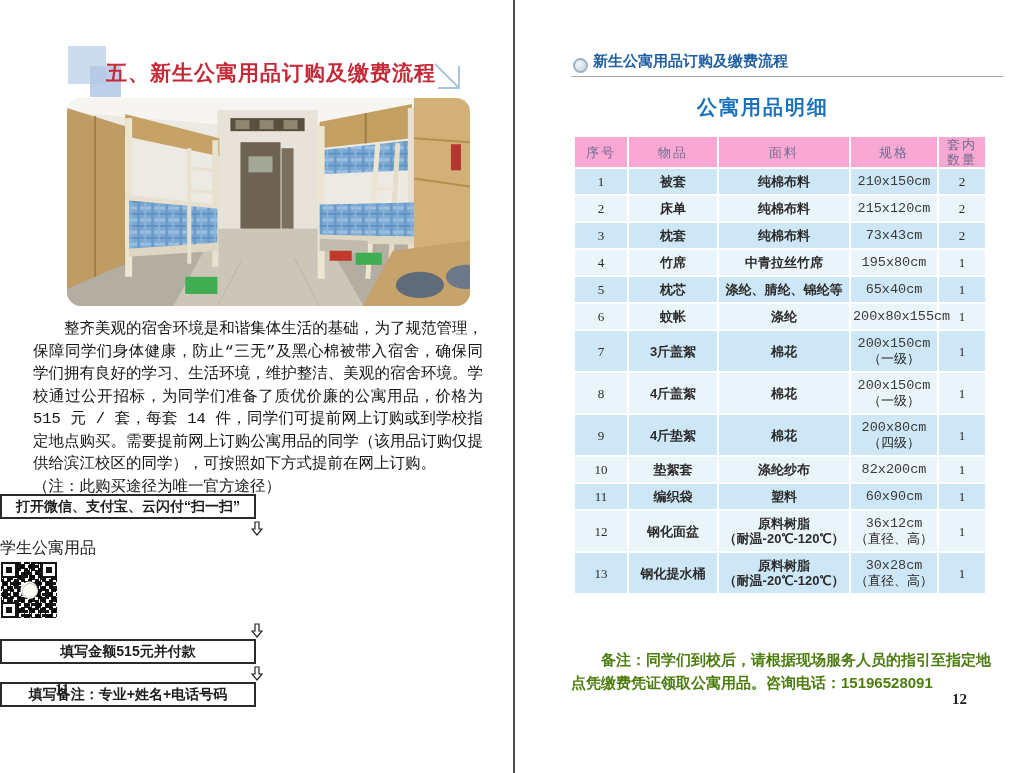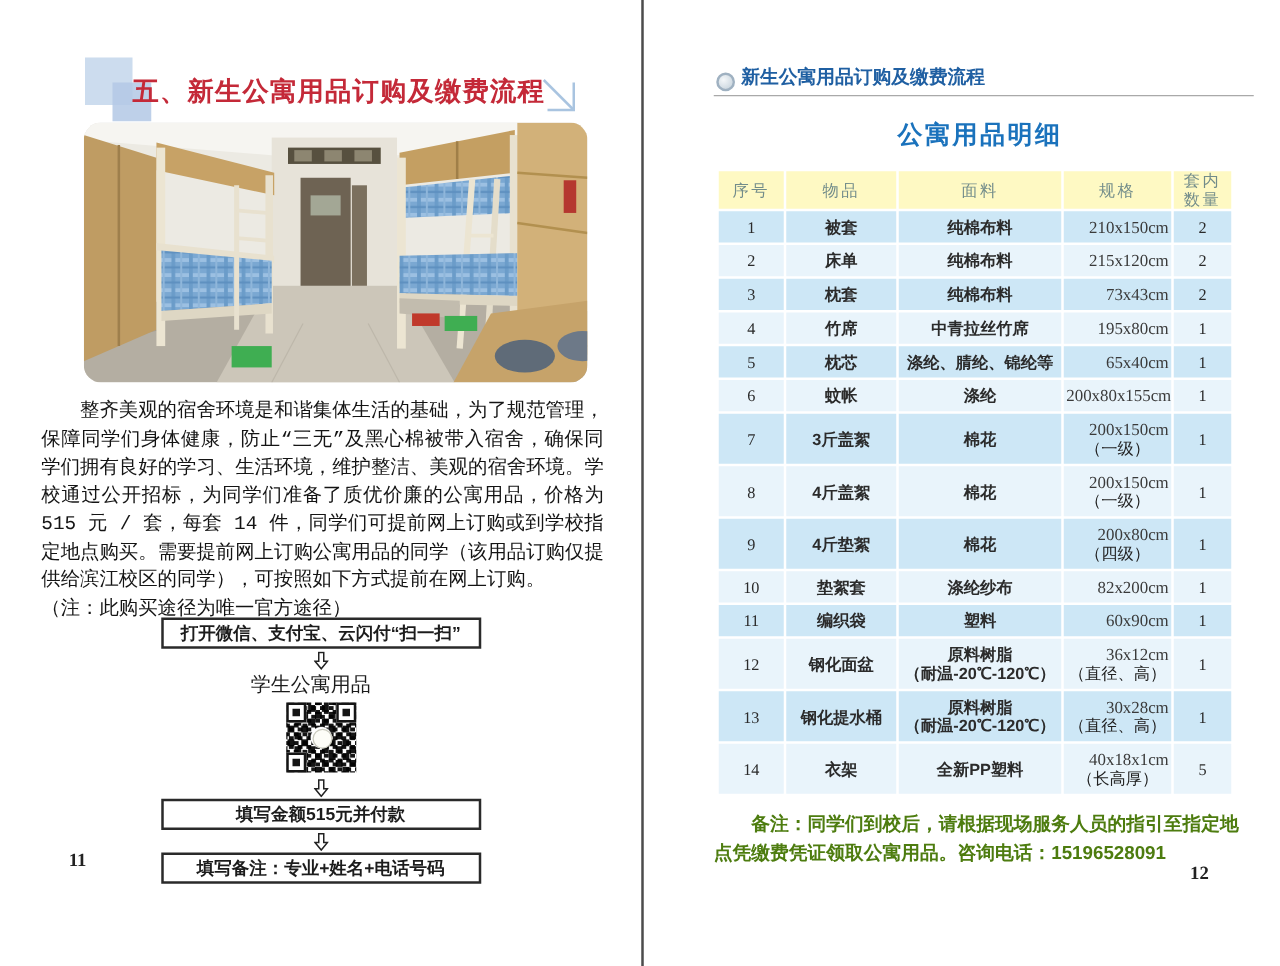--- a/index.html
+++ b/index.html
@@ -27,21 +27,21 @@
   }
   .photo svg{display:block;width:100%;height:100%;}
   .body-text{
     position:absolute;left:33px;top:318px;width:450px;
     font-size:15.5px;line-height:22.5px;text-align:justify;color:#141414;font-family:Liberation Mono, monospace;
   }
   .body-text p{margin:0;}
   .body-text .para{text-indent:2em;}
   .flow{
     position:absolute;left:0;top:494px;width:513px;
-    display:flex;flex-direction:column;align-items:center;
+    display:flex;flex-direction:column;
   }
   .flow-box{
     width:240px;border:2px solid #2a2a2a;background:#fff;
     font-size:14px;font-weight:bold;text-align:center;padding:2px 6px;line-height:17px;
     white-space:nowrap;
   }
   .flow-arrow{height:16px;display:flex;align-items:center;justify-content:center;margin:1px 0;}
   .qr-label{font-size:16px;font-weight:normal;margin:1px 16px 2px 0;}
   .qr{
     width:58px;height:58px;position:relative;margin-bottom:2px;
@@ -71,40 +71,40 @@
   .rp-header{position:absolute;left:55px;top:52px;width:432px;}
   .rp-header .line{position:absolute;left:0;top:24px;width:432px;height:1px;background:#a9a9a9;}
   .rp-header .ring{
     position:absolute;left:2px;top:6px;width:11px;height:11px;border-radius:50%;
     border:2px solid #9fb1c1;background:radial-gradient(circle at 35% 35%, #f4f7f9, #c3d0da);
   }
   .rp-header .txt{
     position:absolute;left:22px;top:0;font-size:15px;font-weight:bold;color:#1f5fa2;white-space:nowrap;
   }
   .table-title{
-    position:absolute;left:66px;top:94px;width:404px;text-align:center;
+    position:absolute;left:45px;top:94px;width:404px;text-align:center;
     font-size:20px;font-weight:bold;color:#1a72bc;letter-spacing:2px;
   }
   table.supplies{
     position:absolute;left:57px;top:135px;width:406px;
     border-collapse:separate;border-spacing:2px;table-layout:fixed;background:#fff;
   }
   table.supplies th{
-    background:#fef9c3;color:rgba(28,73,104,0.62);font-size:13px;font-weight:normal;
+    background:#f9a8d4;color:rgba(28,73,104,0.62);font-size:13px;font-weight:normal;
     letter-spacing:2px;height:24px;white-space:pre-line;line-height:15px;padding:0 2px;
   }
   table.supplies td{
     text-align:center;vertical-align:middle;padding:5px 2px;font-size:13px;color:#2b2b2b;
     line-height:15px;
   }
   tr.odd td{background:#cde7f6;}
   tr.even td{background:#e9f4fb;}
   td.cell-index,td.cell-qty{font-family:"Liberation Serif",serif;font-size:13.5px;}
   td.cell-item,td.cell-material{font-weight:bold;font-size:13.5px;white-space:pre-line;}
-  td.cell-spec .spec-size{font-family:Liberation Serif, serif;font-size:13.5px;color:#3a3a3a;text-align:right;}
+  td.cell-spec .spec-size{font-family:Liberation Mono, monospace;font-size:13.5px;color:#3a3a3a;}
   td.cell-spec .spec-note{font-weight:normal;font-size:13px;color:#222;}
   .rp-note{
     position:absolute;left:55px;top:648px;width:420px;
     font-size:15px;font-weight:bold;color:#4d7c0f;line-height:23px;text-align:justify;
   }
   .rp-note p{margin:0;text-indent:2em;}
 </style>
 </head>
 <body>
 
@@ -366,30 +366,20 @@
           <td class="cell-index">13</td>
           <td class="cell-item">钢化提水桶</td>
           <td class="cell-material">原料树脂
 （耐温-20℃-120℃）</td>
           <td class="cell-spec">
             <div class="spec-size">30x28cm</div>
             <div class="spec-note">（直径、高）</div>
           </td>
           <td class="cell-qty">1</td>
         </tr>
-        <tr class="even">
-          <td class="cell-index">14</td>
-          <td class="cell-item">衣架</td>
-          <td class="cell-material">全新PP塑料</td>
-          <td class="cell-spec">
-            <div class="spec-size">40x18x1cm</div>
-            <div class="spec-note">（长高厚）</div>
-          </td>
-          <td class="cell-qty">5</td>
-        </tr>
       </tbody>
   </table>
 
   <div class="rp-note">
     <p>备注：同学们到校后，请根据现场服务人员的指引至指定地点凭缴费凭证领取公寓用品。咨询电话：15196528091</p>
   </div>
 
   <div class="pagenum">12</div>
 </div>
 

